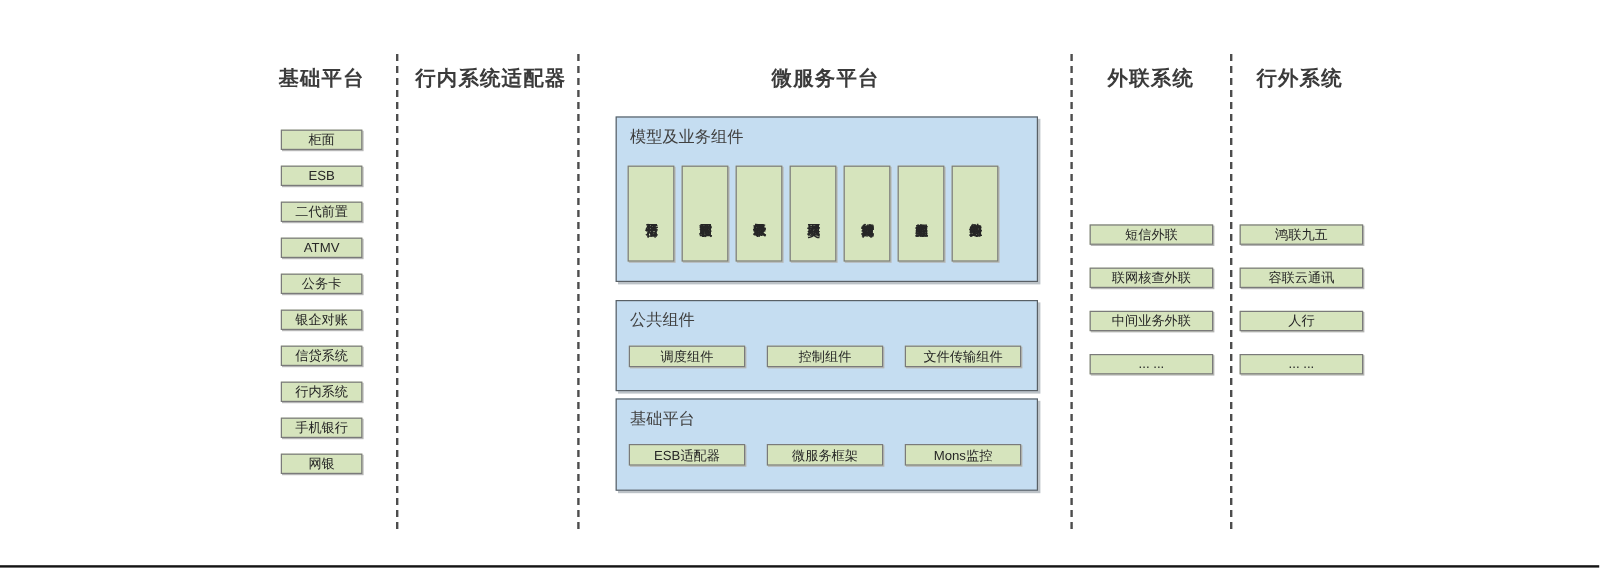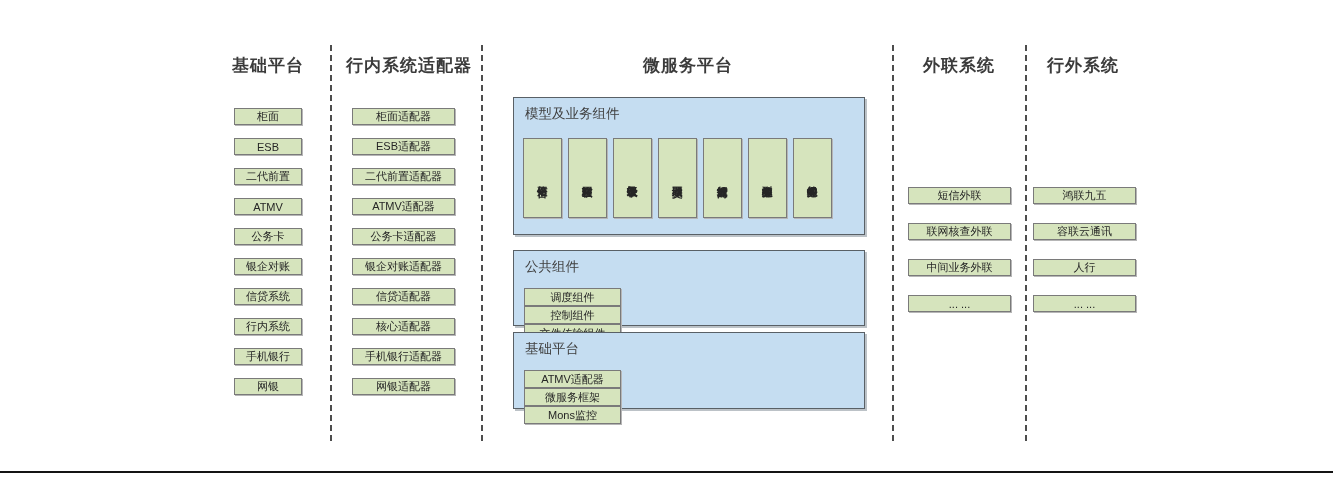--- a/index.html
+++ b/index.html
@@ -30,21 +30,21 @@
   }
   .vertical-items{position:absolute;left:9px;top:40px;display:flex;gap:6px;}
   .vertical-items .vbox{
     width:37px;height:78px;background:#d6e4bd;border:1px solid #7a7a7a;
     box-shadow:1px 1px 0 #b6b6b6;display:flex;align-items:center;justify-content:center;
     writing-mode:vertical-rl;text-orientation:upright;
     font-size:10.5px;font-weight:700;color:#262626;line-height:1;letter-spacing:0;
   }
   .row-items{
     position:absolute;left:10px;right:13px;top:37px;display:flex;
-    justify-content:space-between;flex-direction:column;
+    justify-content:space-between;flex-direction:row;gap:12px;
   }
   .row-items .gbox{width:95px;height:16px;}
   .bottom-line{position:absolute;left:0;top:471px;width:1333px;height:2px;background:#141414;}
 </style>
 </head>
 <body>
 
 <div class="canvas">
 
   <div class="col-header" style="left:210px;width:116px">基础平台</div>
@@ -64,32 +64,20 @@
       <div class="gbox">二代前置</div>
       <div class="gbox">ATMV</div>
       <div class="gbox">公务卡</div>
       <div class="gbox">银企对账</div>
       <div class="gbox">信贷系统</div>
       <div class="gbox">行内系统</div>
       <div class="gbox">手机银行</div>
       <div class="gbox">网银</div>
     </div>
 
-  <div class="vlist" style="left:352px;top:108px;width:103px;gap:13px">
-      <div class="gbox">柜面适配器</div>
-      <div class="gbox">ESB适配器</div>
-      <div class="gbox">二代前置适配器</div>
-      <div class="gbox">ATMV适配器</div>
-      <div class="gbox">公务卡适配器</div>
-      <div class="gbox">银企对账适配器</div>
-      <div class="gbox">信贷适配器</div>
-      <div class="gbox">核心适配器</div>
-      <div class="gbox">手机银行适配器</div>
-      <div class="gbox">网银适配器</div>
-    </div>
 
   <div class="panel" style="left:513px;top:97px;width:350px;height:136px">
     <div class="panel-title">模型及业务组件</div>
     <div class="vertical-items">
         <div class="vbox">短信平台</div>
         <div class="vbox">联网核查</div>
         <div class="vbox">银联及银行卡</div>
         <div class="vbox">同城票交</div>
         <div class="vbox">城商行清算</div>
         <div class="vbox">中间业务模型</div>
@@ -102,21 +90,21 @@
     <div class="row-items">
         <div class="gbox">调度组件</div>
         <div class="gbox">控制组件</div>
         <div class="gbox">文件传输组件</div>
       </div>
   </div>
 
   <div class="panel" style="left:513px;top:332px;width:350px;height:75px">
     <div class="panel-title">基础平台</div>
     <div class="row-items">
-        <div class="gbox">ATMV适配器</div>
+        <div class="gbox">ESB适配器</div>
         <div class="gbox">微服务框架</div>
         <div class="gbox">Mons监控</div>
       </div>
   </div>
 
   <div class="vlist" style="left:908px;top:187px;width:103px;gap:19px">
       <div class="gbox">短信外联</div>
       <div class="gbox">联网核查外联</div>
       <div class="gbox">中间业务外联</div>
       <div class="gbox">... ...</div>

